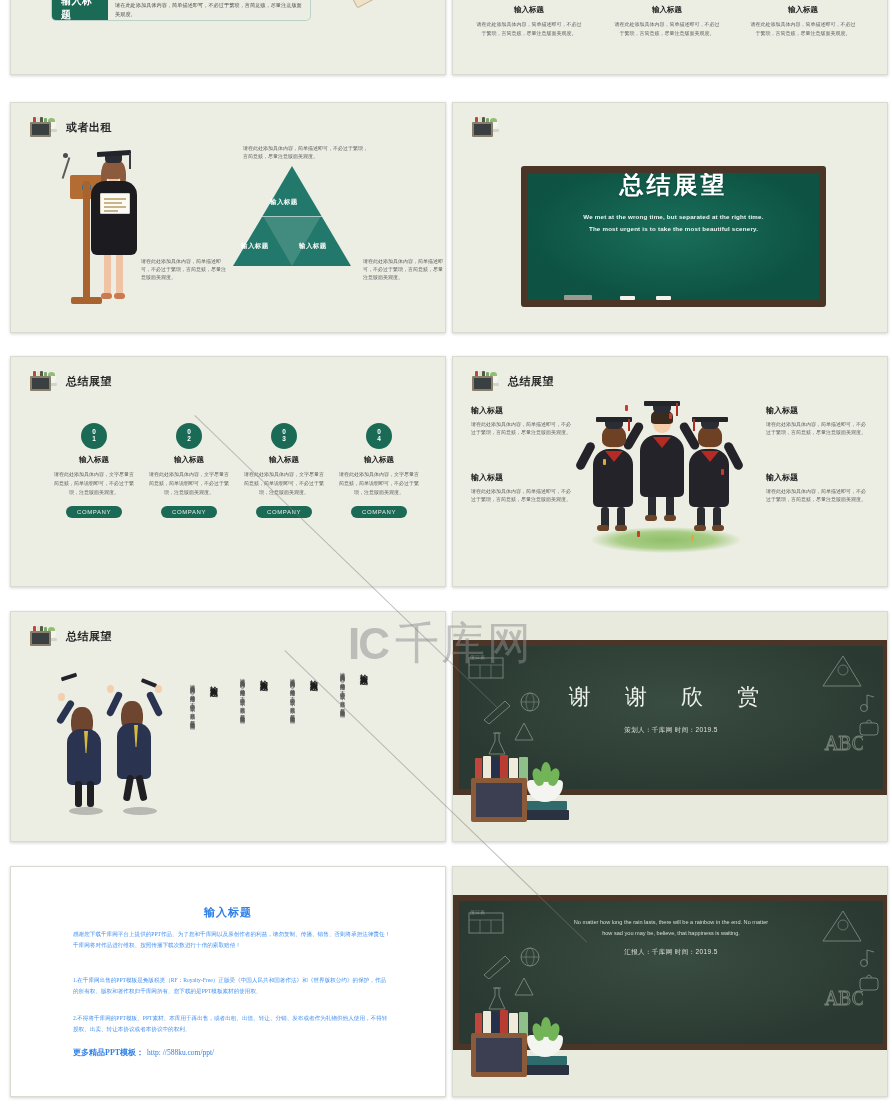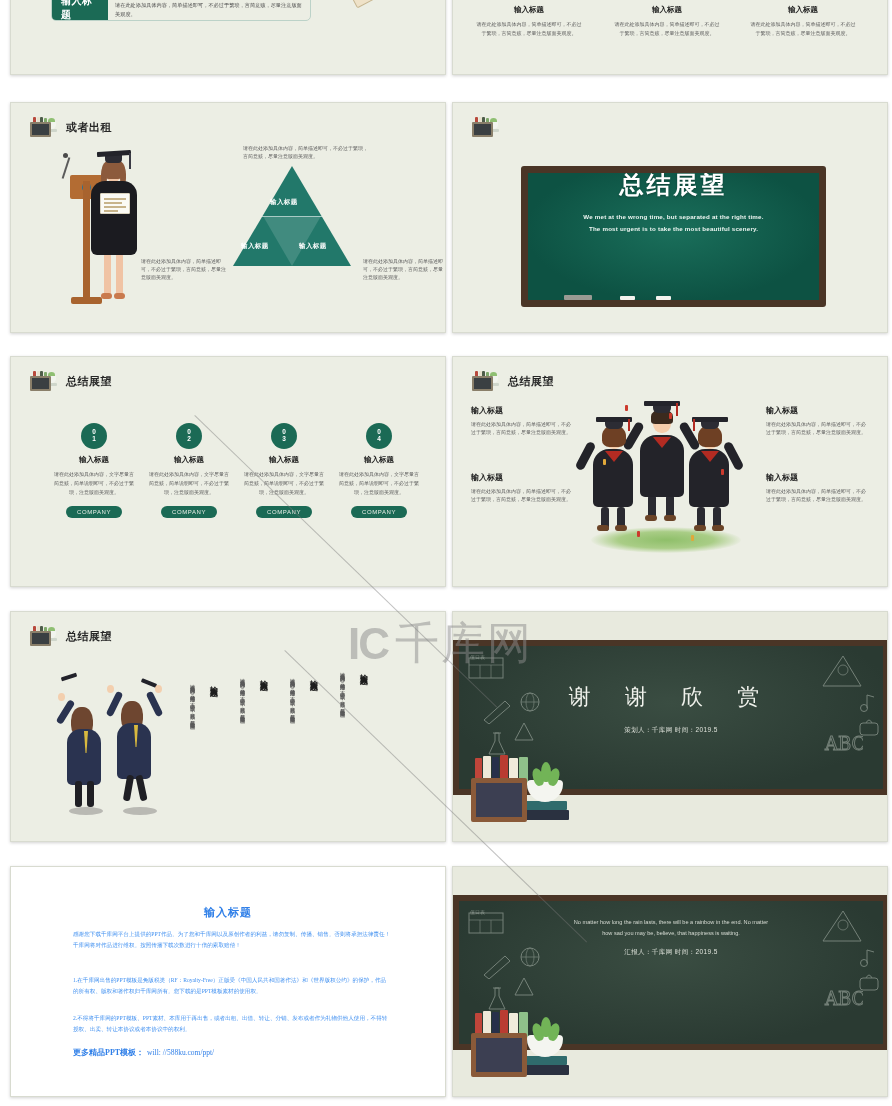--- a/index.html
+++ b/index.html
@@ -564,21 +564,21 @@
     </div>
   </div>
 
   <div class="slide plain" style="left:10px; top:866px; width:436px; height:231px;">
     <div class="cr-title" style="margin-top:38px;">输入标题</div>
     <div class="cr-p" style="position:absolute; left:62px; top:62px; width:318px;">感谢您下载千库网平台上提供的PPT作品。为了您和千库网以及原创作者的利益，请勿复制、传播、销售。否则将承担法律责任！千库网将对作品进行维权。按照传播下载次数进行十倍的索取赔偿！</div>
     <div class="cr-p" style="position:absolute; left:62px; top:108px; width:318px;">1.在千库网出售的PPT模板是免版税类（RF：Royalty-Free）正版受《中国人民共和国著作法》和《世界版权公约》的保护，作品的所有权、版权和著作权归千库网所有。您下载的是PPT模板素材的使用权。</div>
     <div class="cr-p" style="position:absolute; left:62px; top:146px; width:318px;">2.不得将千库网的PPT模板、PPT素材、本库用于再出售，或者出租、出借、转让、分销、发布或者作为礼物供他人使用，不得转授权、出卖、转让本协议或者本协议中的权利。</div>
     <div style="position:absolute; left:62px; top:180px; display:flex; align-items:baseline; gap:3px;">
       <span class="cr-link">更多精品PPT模板：</span>
-      <span class="cr-link" style="font-weight:normal; font-size:7.5px;">will: //588ku.com/ppt/</span>
+      <span class="cr-link" style="font-weight:normal; font-size:7.5px;">http: //588ku.com/ppt/</span>
     </div>
   </div>
 
   <div class="slide" style="left:452px; top:866px; width:436px; height:231px; background:#e8eade;">
     <div class="classboard" style="left:0px; top:28px; width:436px; height:155px;">
       <svg class="doodle-svg" style="left:8px; top:6px;" width="40" height="28" viewBox="0 0 40 28">
         <rect x="2" y="6" width="34" height="20" fill="none" stroke="#dfe6dd" stroke-width="1"></rect>
         <line x1="2" y1="13" x2="36" y2="13" stroke="#dfe6dd" stroke-width="0.7"></line>
         <line x1="13" y1="13" x2="13" y2="26" stroke="#dfe6dd" stroke-width="0.7"></line>
         <line x1="24" y1="13" x2="24" y2="26" stroke="#dfe6dd" stroke-width="0.7"></line>

